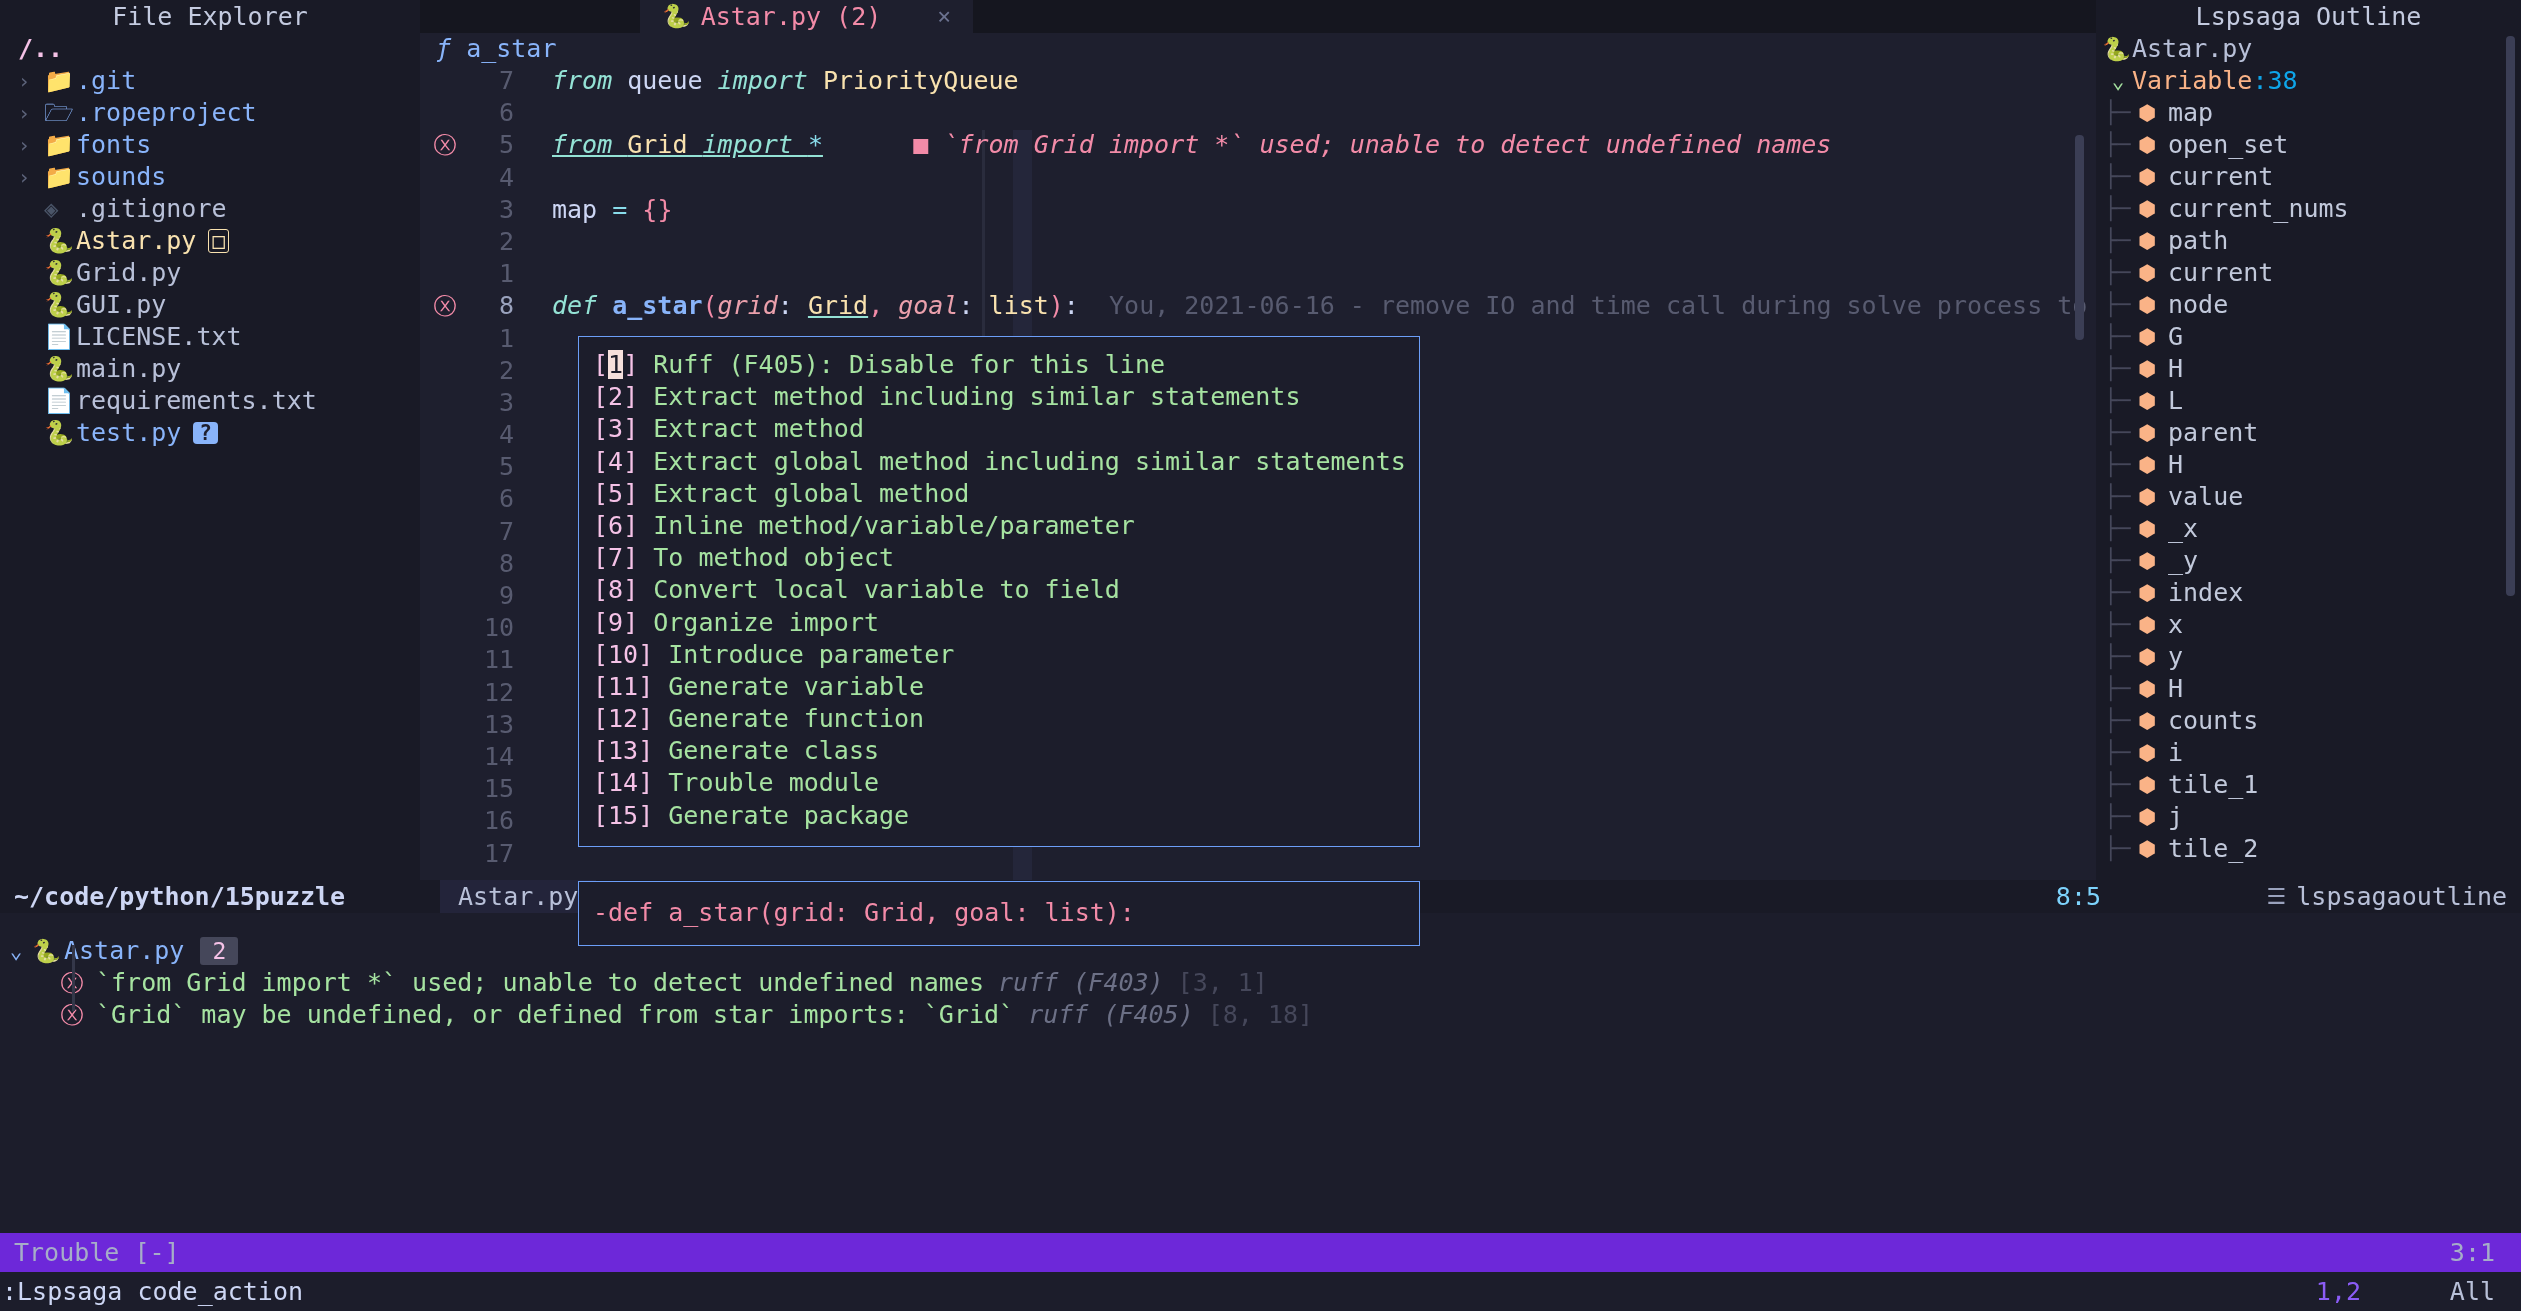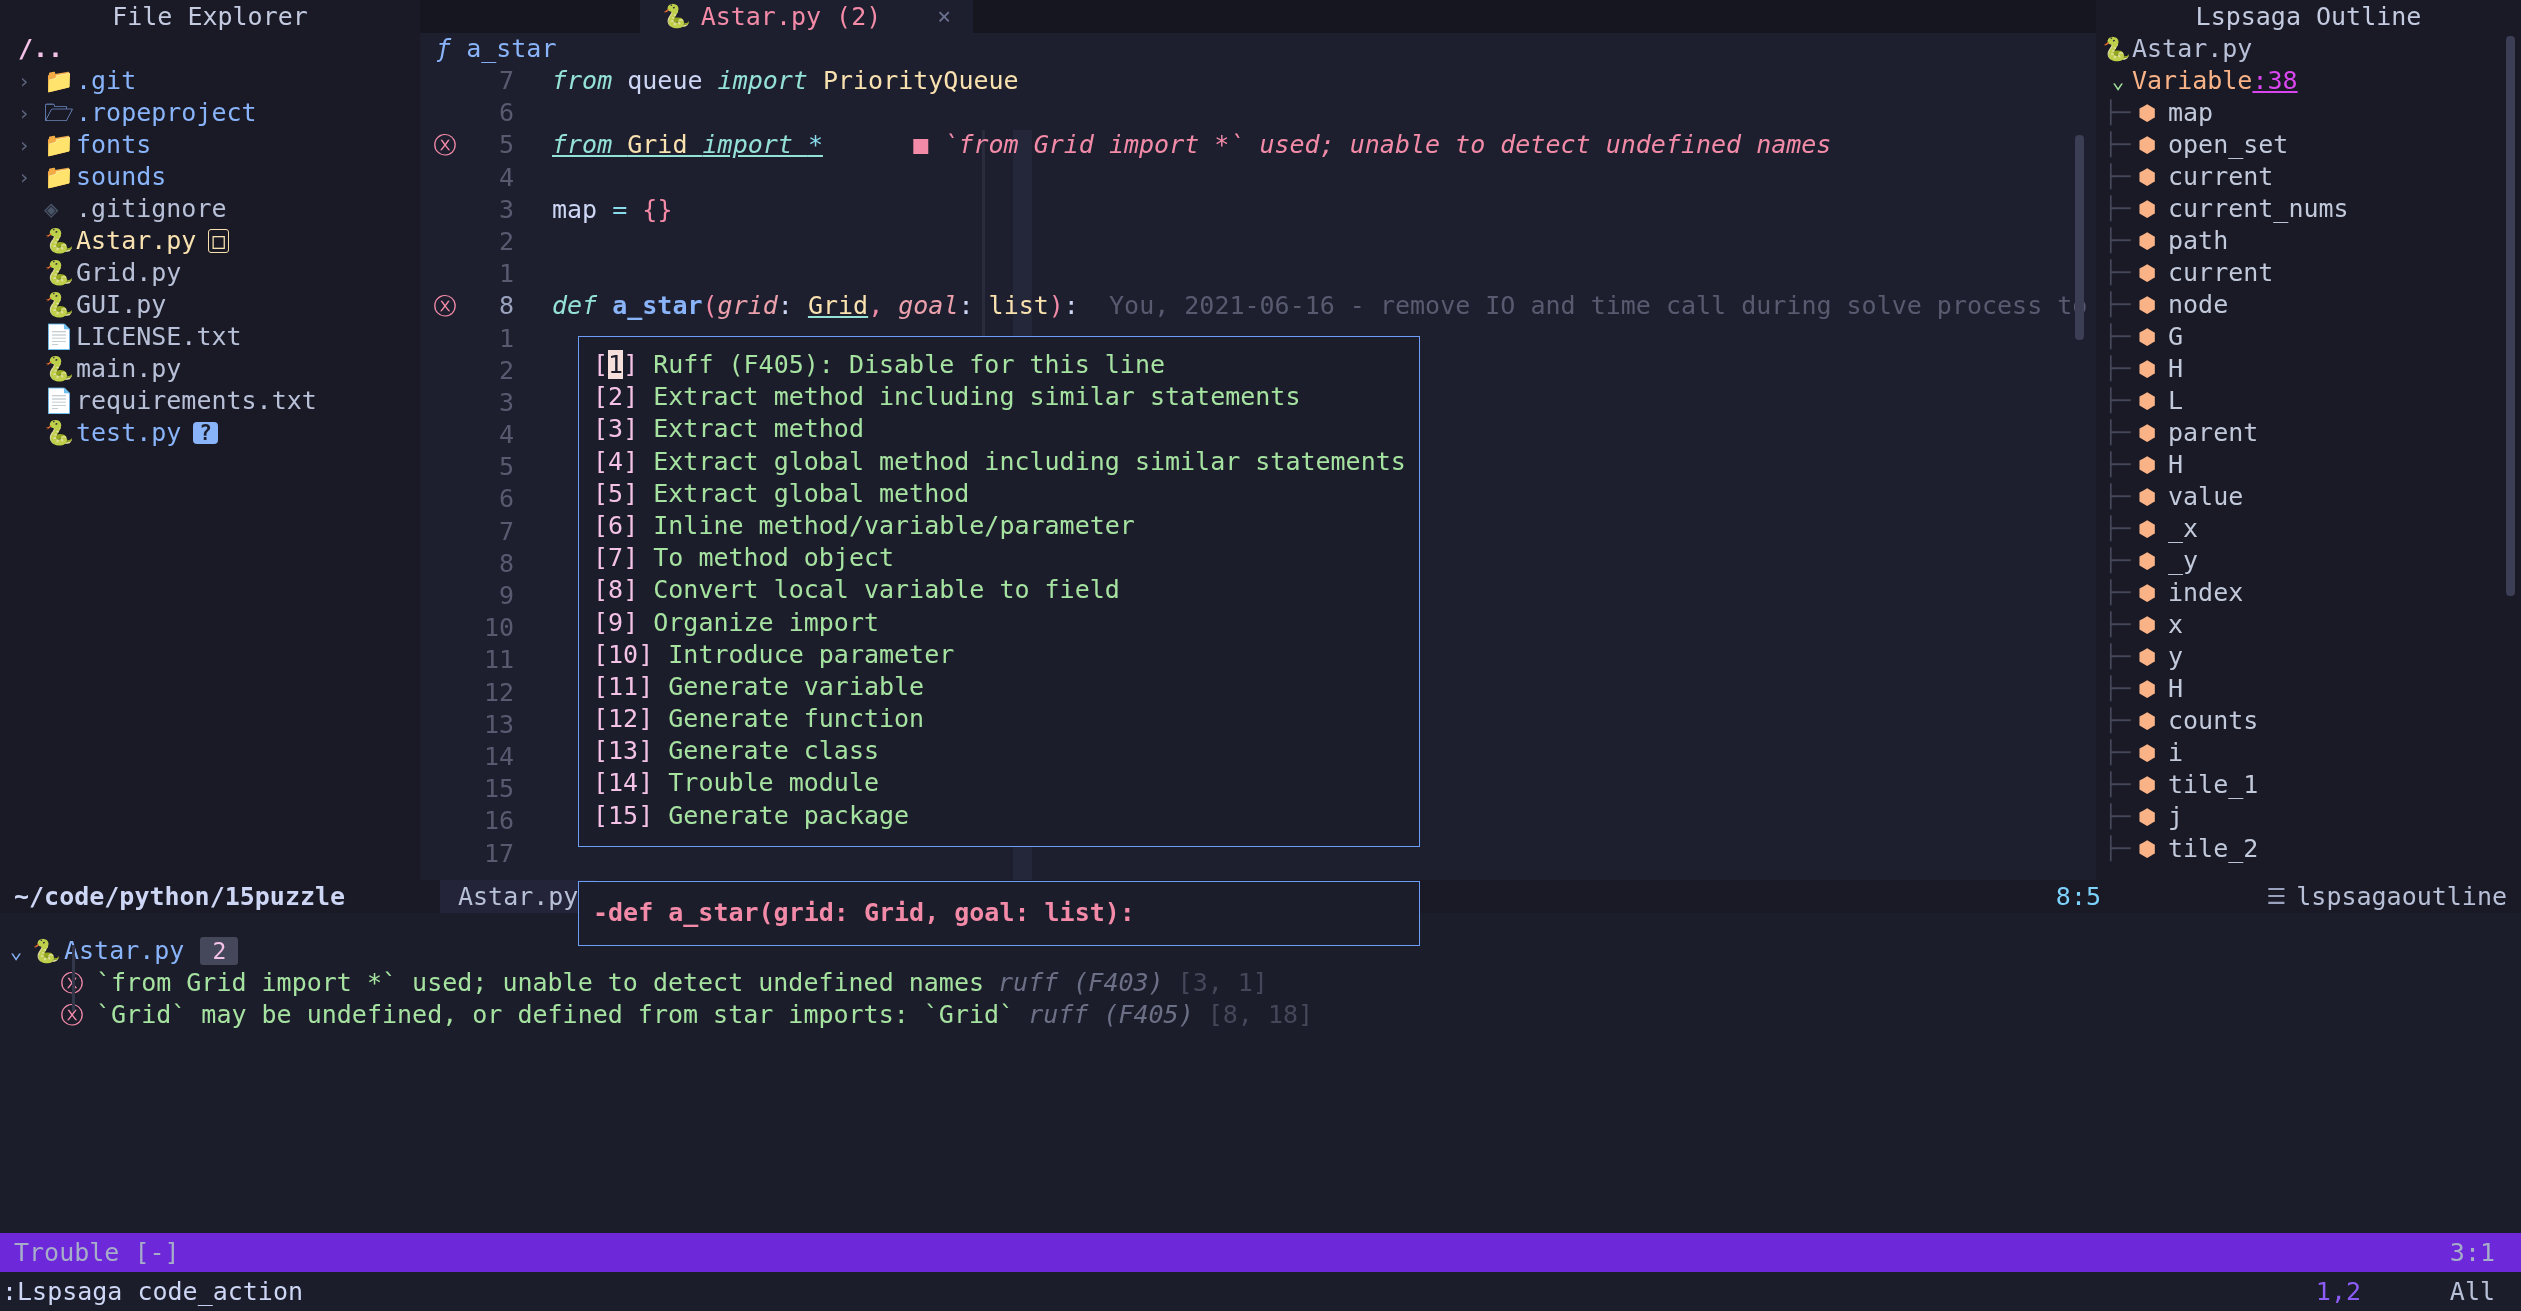--- a/index.html
+++ b/index.html
@@ -120,21 +120,21 @@
     background:#3b3e55; border-radius:4px;
   }
 
   
   .ol-row { height:32px; line-height:32px; white-space:nowrap; display:flex; align-items:center; padding-left:6px;}
   .ol-ind1 { padding-left:8px; }
   .ol-arrow{ width:28px; flex:none; color:#a6e3a1; font-size:21px; text-align:center;}
   .ol-ico  { width:30px; flex:none; color:#ffd43b; font-size:23px; }
   .ol-file { color:#b8c0d8; }
   .ol-kind { color:#fab387; }
-  .ol-count{ color:#d946ef;text-decoration:underline; }
+  .ol-count{ color:#0ea5e9; }
   .ol-tree { width:34px; flex:none; color:#45475a; font-size:22px; }
   .ol-vico { width:30px; flex:none; color:#fab387; font-size:21px; }
   .ol-name { color:#c2c9db; }
   .olscroll{
     position:absolute; right:6px; top:36px; width:9px; height:560px;
     background:#3b3e55; border-radius:4px;
   }
 
   
   .statusrow {
@@ -188,21 +188,21 @@
   .ca-row { height:32.2px; line-height:32.2px; white-space:nowrap; }
   .ca-idx { color:#f5c2e7; }
   .ca-sel { background:#f5e0dc; color:#1c1d2b; }
   .ca-txt { color:#a6e3a1; }
 
   .ca-prev {
     position:absolute; left:578px; top:881px; width:842px; height:65px;
     background:#1c1d2b; border:1.5px solid #6c9ef8; box-sizing:border-box;
     display:flex; align-items:center; padding-left:14px;
   }
-  .ca-prev-txt { color:#f38ba8; white-space:nowrap;font-weight:bold; }
+  .ca-prev-txt { color:#f38ba8; white-space:nowrap; }
 </style>
 </head>
 <body>
 
 <div class="app">
 
   <div class="col-left">
     <div class="winbar wb-center">File Explorer</div>
     <div class="nt-root">/..</div>
     <div id="nt-list">

